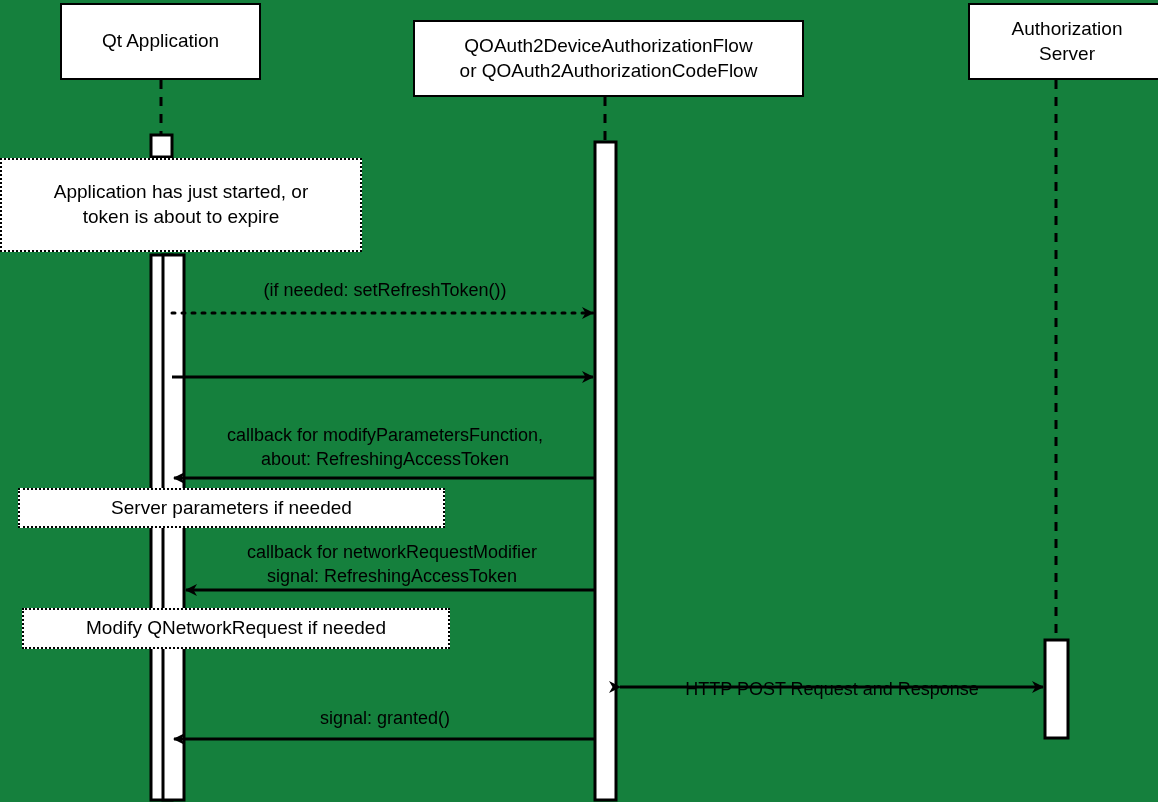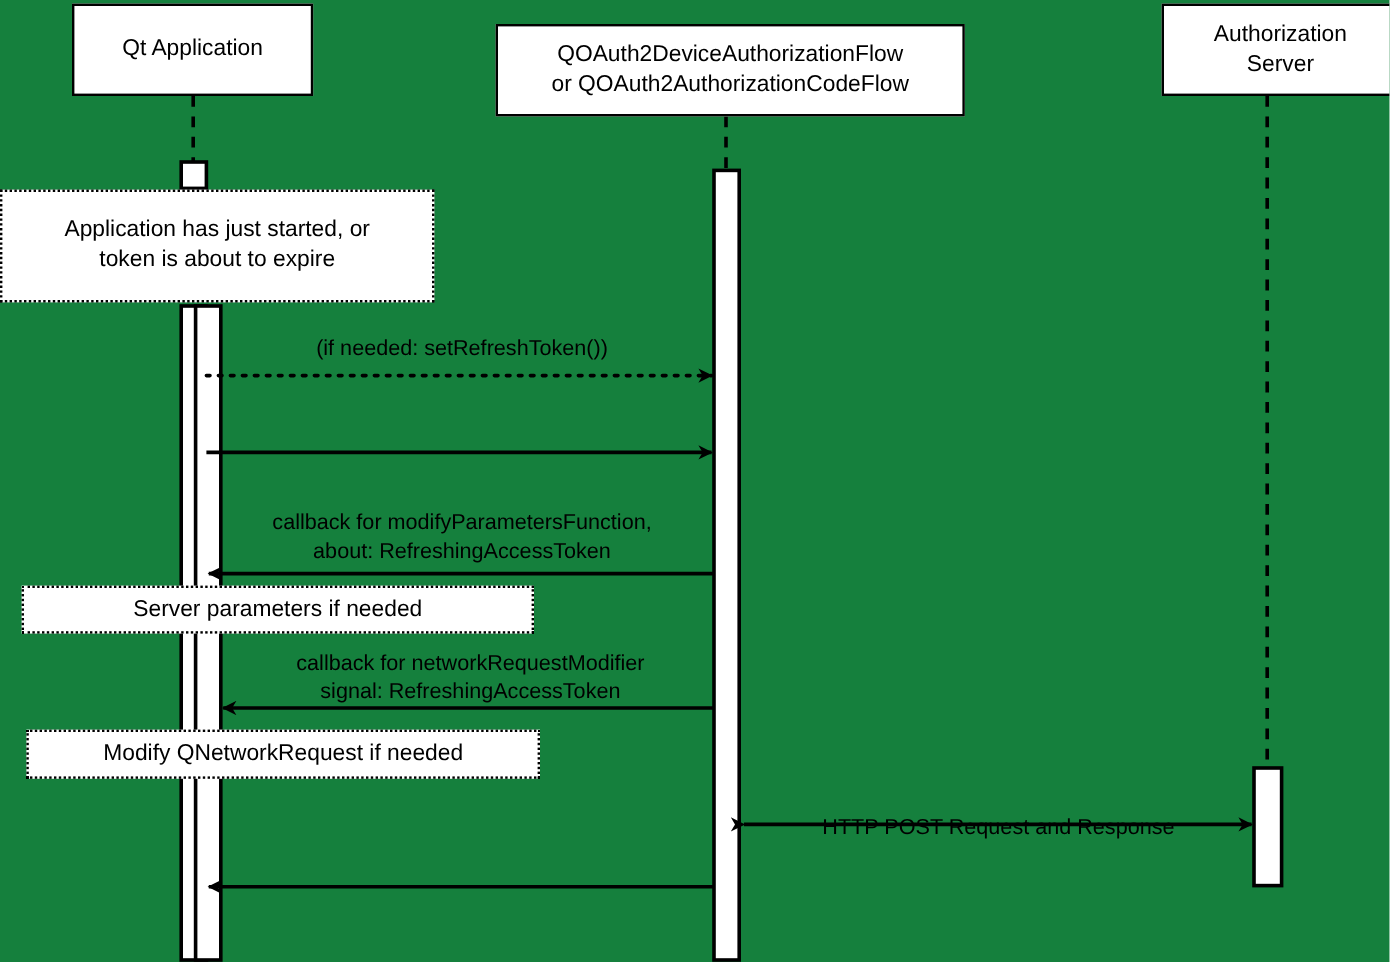--- a/index.html
+++ b/index.html
@@ -124,14 +124,15 @@
 
 
   <div class="msg-label" style="left:180px; top:423px; width:410px;">callback for modifyParametersFunction,
 about: RefreshingAccessToken</div>
 
   <div class="msg-label" style="left:192px; top:540px; width:400px;">callback for networkRequestModifier
 signal: RefreshingAccessToken</div>
 
   <div class="msg-label" style="left:620px; top:648px; width:424px;margin-top:29px;">HTTP POST Request and Response</div>
 
+  <div class="msg-label" style="left:180px; top:706px; width:410px;">signal: granted()</div>
 
 </div>
 
 </body></html>

